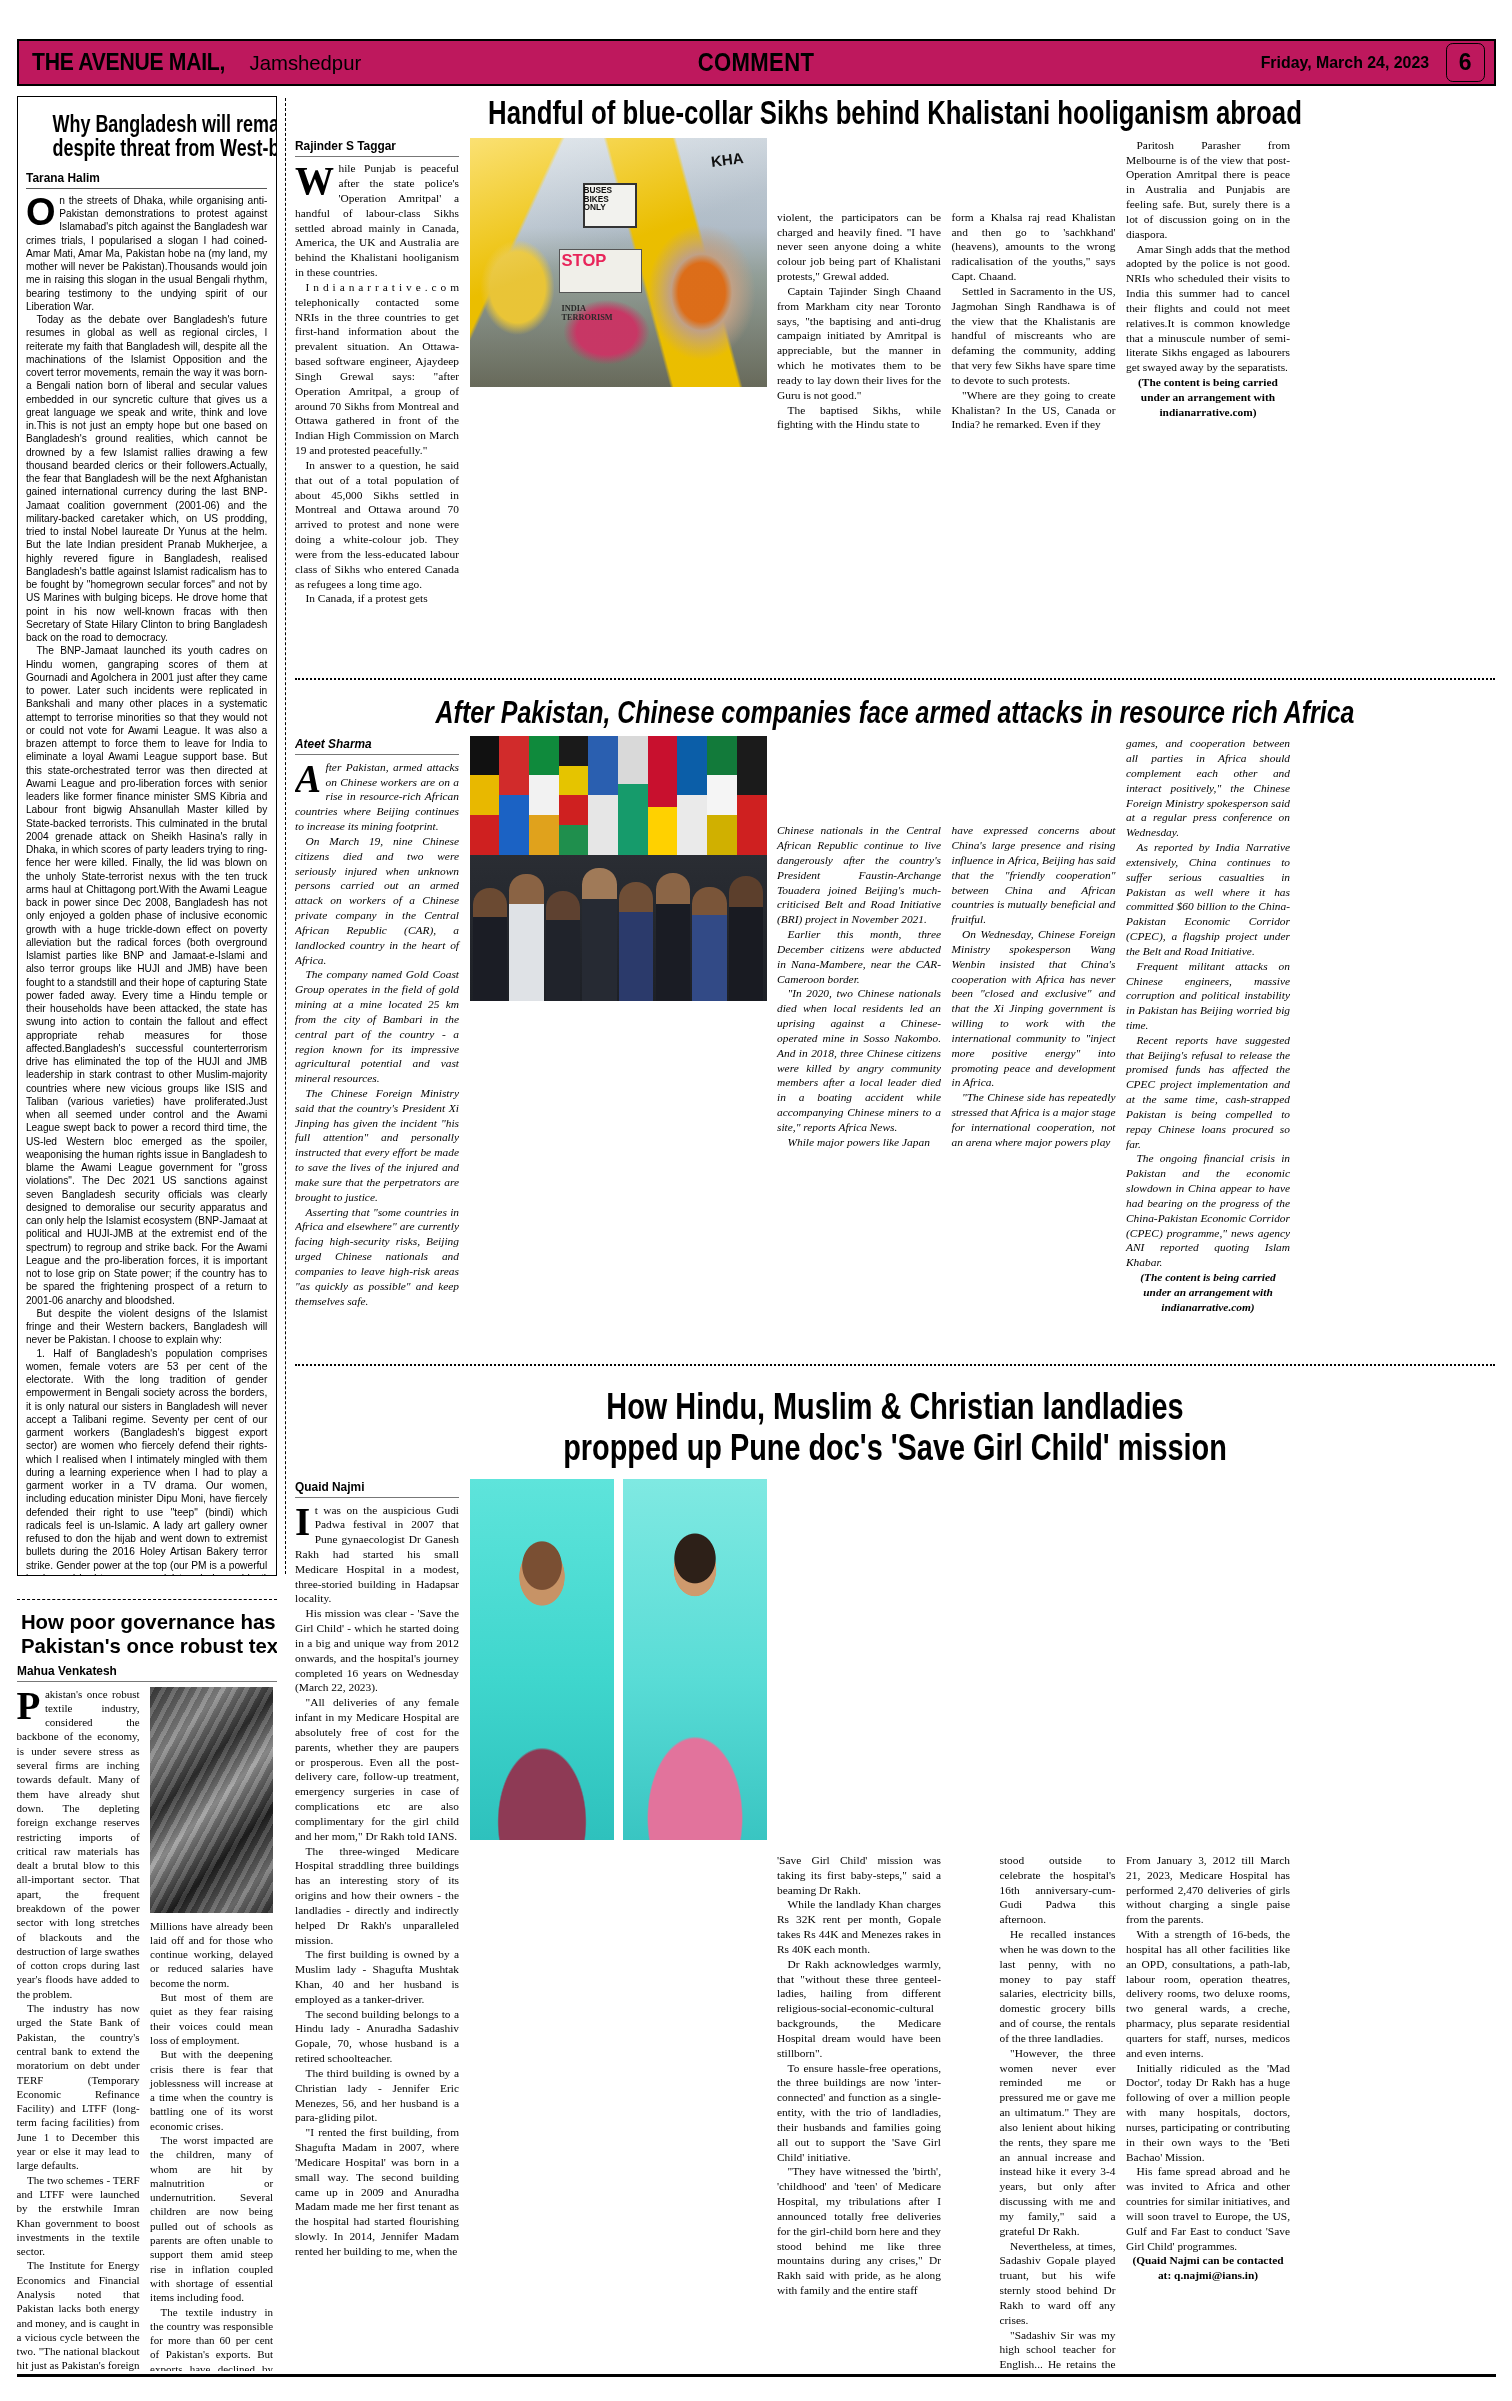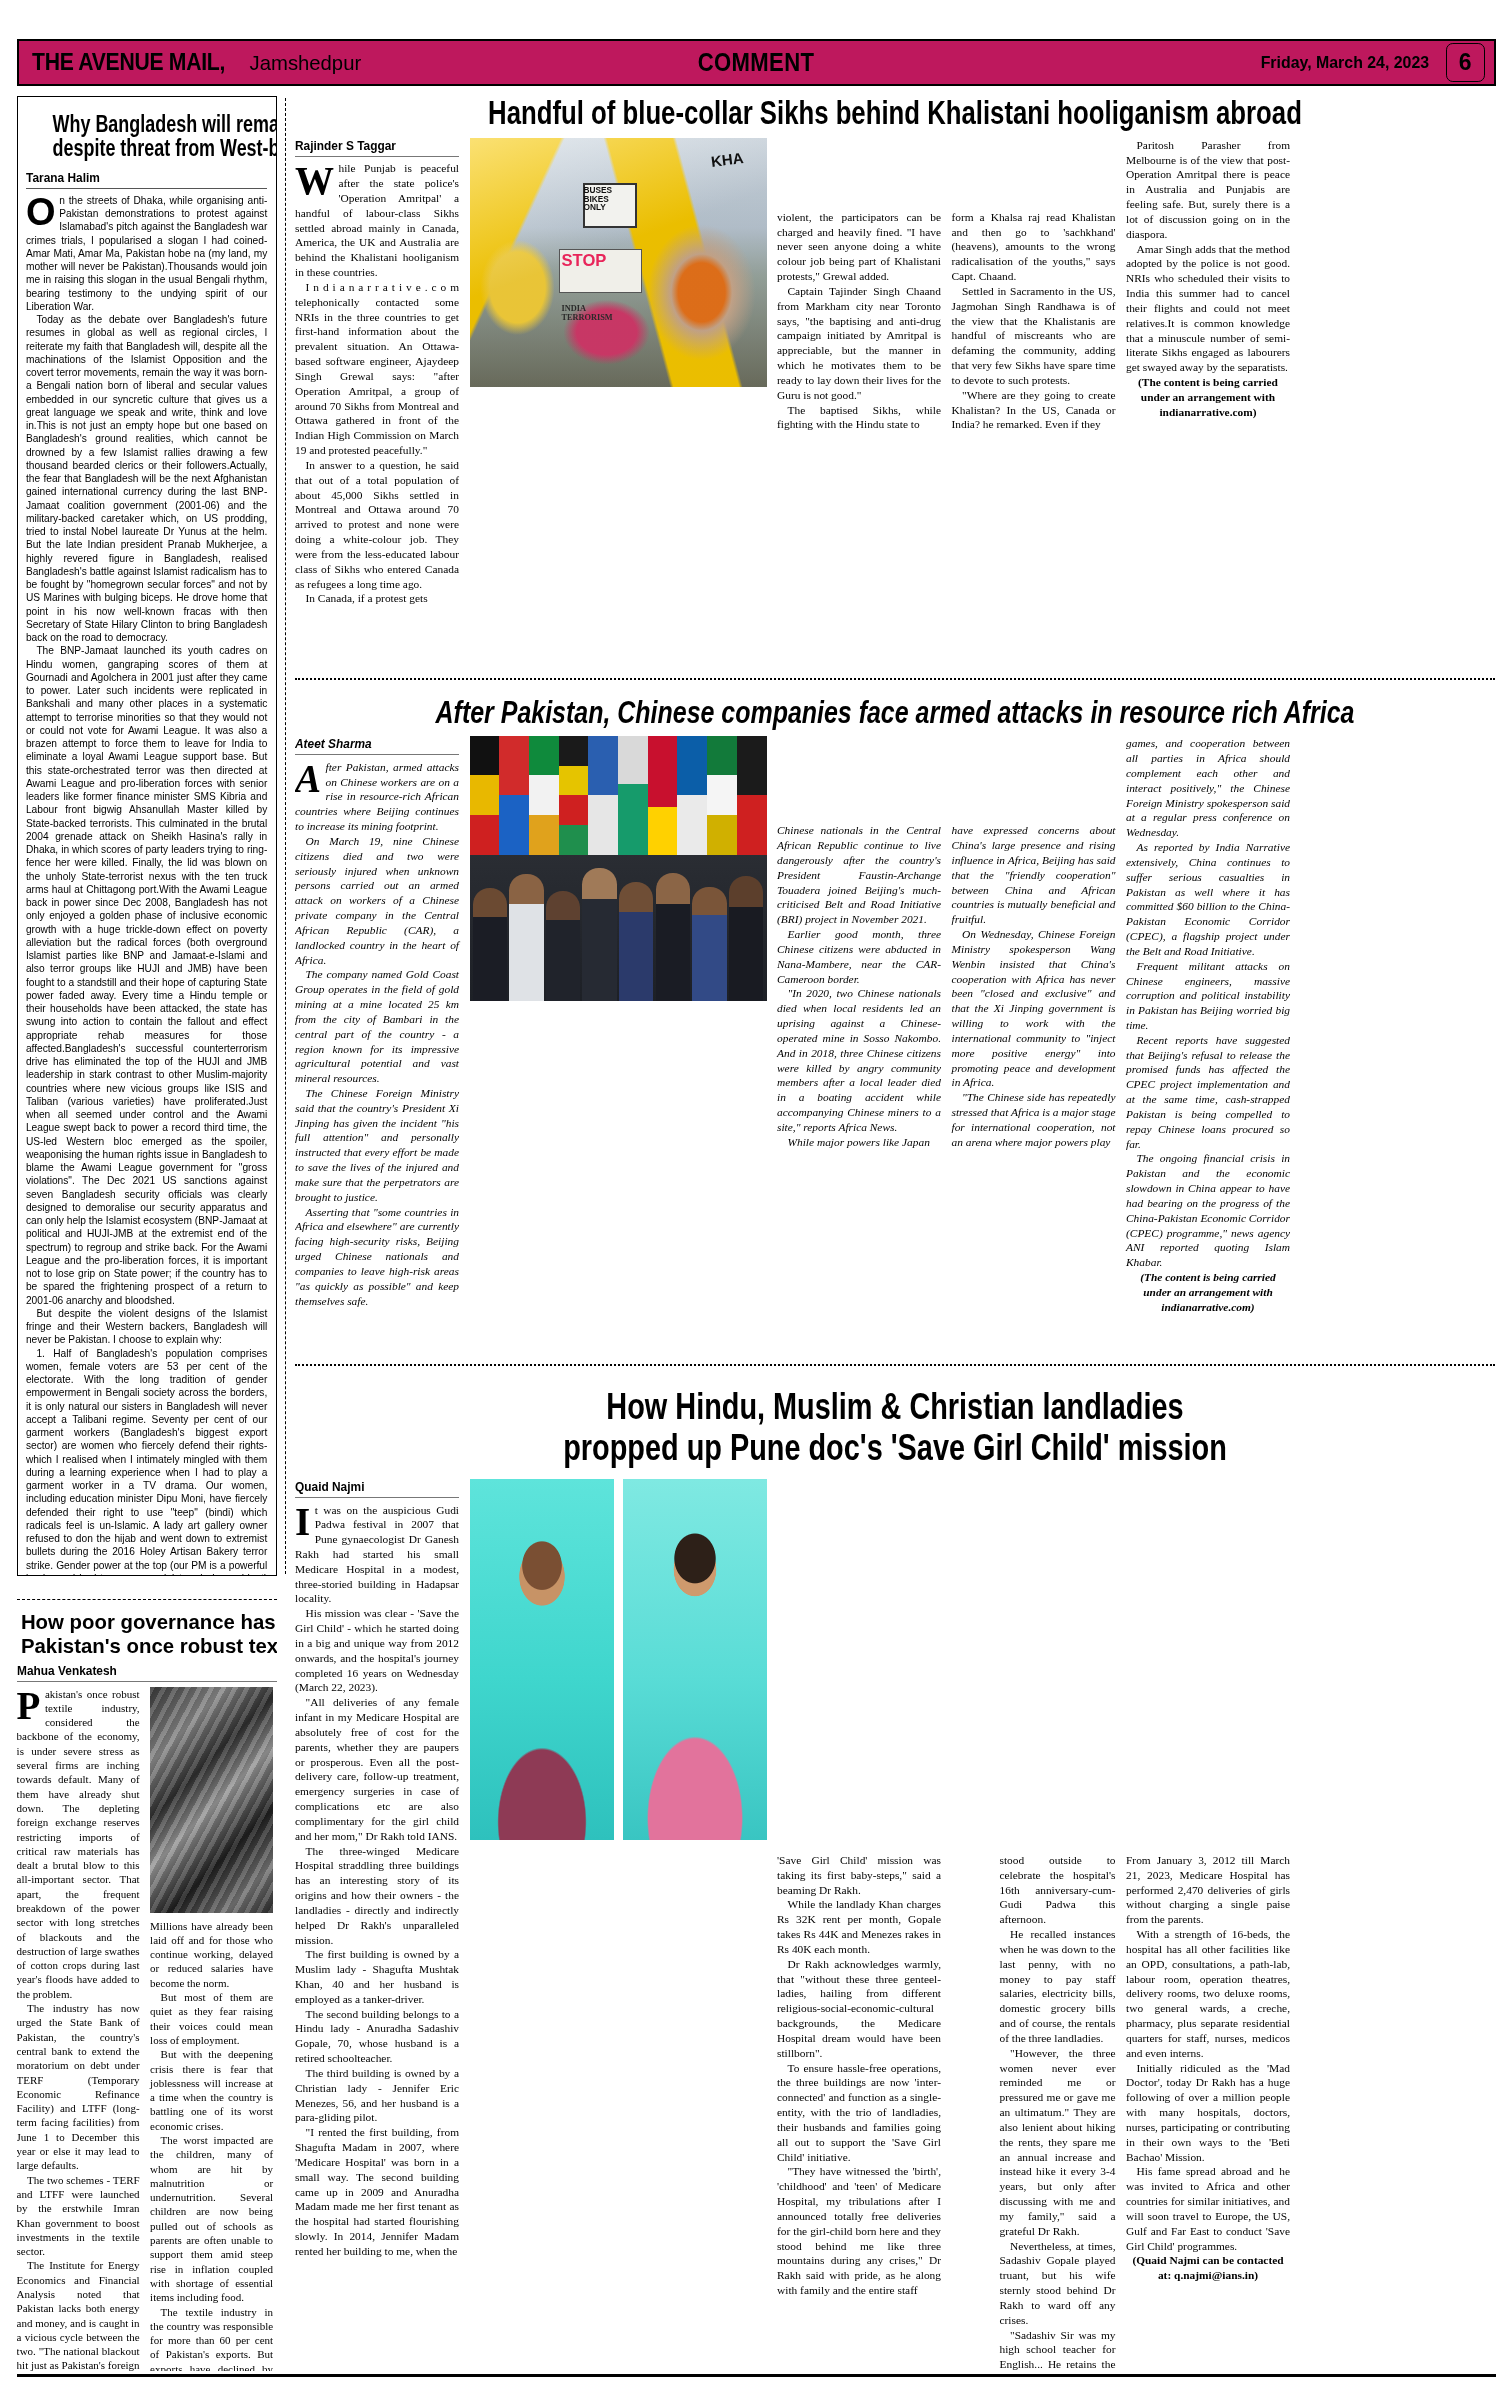--- a/index.html
+++ b/index.html
@@ -243,21 +243,21 @@
           <div style="flex:1;height:128px;background:linear-gradient(180deg,#8b6546 0 24%,#1a1c24 24% 100%);border-radius:16.6px 16.6px 0 0;"></div>
           <div style="flex:1;height:114px;background:linear-gradient(180deg,#7a5539 0 25%,#324a86 25% 100%);border-radius:16.6px 16.6px 0 0;"></div>
           <div style="flex:1;height:125px;background:linear-gradient(180deg,#5c3f2c 0 25%,#191b22 25% 100%);border-radius:16.6px 16.6px 0 0;"></div>
         </div>
       </div>
     </div>
 
     <div class="c">
       <div class="serif-col" style="padding-top:87px;">
         <p class="noind">Chinese nationals in the Central African Republic continue to live dangerously after the country's President Faustin-Archange Touadera joined Beijing's much-criticised Belt and Road Initiative (BRI) project in November 2021.</p>
-        <p>Earlier good month, three Chinese citizens were abducted in Nana-Mambere, near the CAR-Cameroon border.</p>
+        <p>Earlier this month, three December citizens were abducted in Nana-Mambere, near the CAR-Cameroon border.</p>
         <p>"In 2020, two Chinese nationals died when local residents led an uprising against a Chinese-operated mine in Sosso Nakombo. And in 2018, three Chinese citizens were killed by angry community members after a local leader died in a boating accident while accompanying Chinese miners to a site," reports Africa News.</p>
         <p>While major powers like Japan</p>
       </div>
     </div>
 
     <div class="c">
       <div class="serif-col" style="padding-top:87px;">
         <p class="noind">have expressed concerns about China's large presence and rising influence in Africa, Beijing has said that the "friendly cooperation" between China and African countries is mutually beneficial and fruitful.</p>
         <p>On Wednesday, Chinese Foreign Ministry spokesperson Wang Wenbin insisted that China's cooperation with Africa has never been "closed and exclusive" and that the Xi Jinping government is willing to work with the international community to "inject more positive energy" into promoting peace and development in Africa.</p>
         <p>"The Chinese side has repeatedly stressed that Africa is a major stage for international cooperation, not an arena where major powers play</p>

